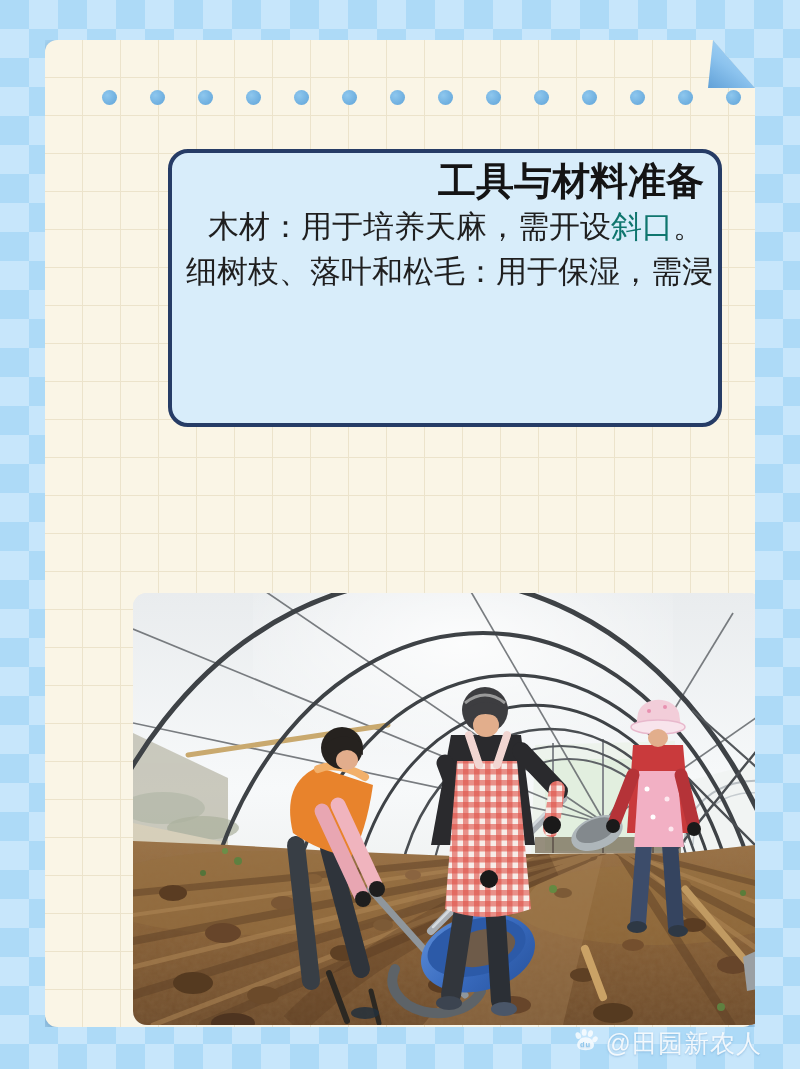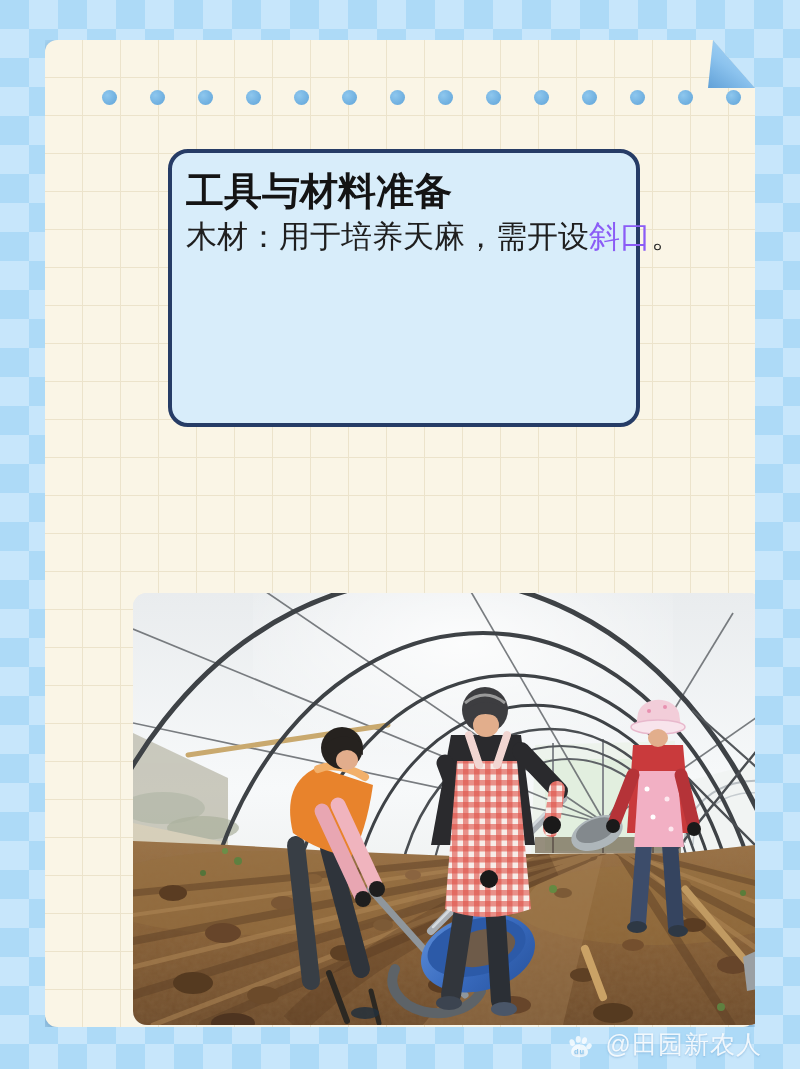--- a/index.html
+++ b/index.html
@@ -26,35 +26,36 @@
   .fold{
     position:absolute;left:708px;top:40px;width:47px;height:50px;
     clip-path:polygon(5px 0,47px 48px,0 48px);
     background:linear-gradient(215deg,#b5ddf8 0%,#8cc3ee 55%,#5f9fd6 100%);
     filter:drop-shadow(0 3px 2px rgba(60,100,140,.45));
   }
   .holes{position:absolute;left:57px;top:50px;display:flex;gap:33px;}
   .hole{width:15px;height:15px;border-radius:50%;
     background:radial-gradient(circle at 35% 35%,#8ec7ee,#5fa3d8);}
   .info-box{
-    position:absolute;left:123px;top:109px;width:472px;height:278px;box-sizing:border-box;
+    position:absolute;left:123px;top:109px;width:554px;height:278px;box-sizing:border-box;
     background:#d8edfa;border:4px solid #263c66;border-radius:20px;
-    padding:16px 14px 2px;
+    padding:6px 14px 2px;
+    text-align:right;
   }
   .info-title{font-size:38px;font-weight:700;line-height:45px;color:#141414;white-space:nowrap;}
   .info-line{font-size:31px;font-weight:500;line-height:45px;color:#1f1f1f;white-space:nowrap;}
-  .info-line .red{color:#8b5cf6;}
+  .info-line .red{color:#0f766e;}
   .photo{
     position:absolute;left:88px;top:553px;width:630px;height:432px;
     border-radius:14px;overflow:hidden;background:#e9ebec;
   }
   .photo svg{display:block;}
   .watermark{
     position:absolute;right:38px;top:1027px;height:34px;
-    display:flex;align-items:flex-end;gap:13px;
+    display:flex;align-items:flex-start;gap:7px;
     color:rgba(255,255,255,.85);font-size:25px;font-weight:500;letter-spacing:1px;
     text-shadow:0 1px 2px rgba(110,160,205,.55);
   }
   .watermark svg{display:block;opacity:.88;}
 </style>
 </head>
 <body>
 
 <div class="canvas">
 
@@ -72,20 +73,21 @@
         <span class="hole"></span>
         <span class="hole"></span>
         <span class="hole"></span>
         <span class="hole"></span>
         <span class="hole"></span>
       </div>
 
     <div class="info-box">
       <div class="info-title">工具与材料准备</div>
       <div class="info-line"><span>木材：用于培养天麻，需开设</span><span class="red">斜口</span><span>。</span></div>
+      <div class="info-line"><span>细树枝、落叶和松毛：用于保湿，需浸</span></div>
     </div>
 
     <div class="photo">
       <svg width="630" height="432" viewBox="0 0 630 432" xmlns="http://www.w3.org/2000/svg">
         <defs>
           <linearGradient id="cover" x1="0" y1="0" x2="0" y2="1">
             <stop offset="0" stop-color="#e9ecee"></stop>
             <stop offset="0.45" stop-color="#f7f9fa"></stop>
             <stop offset="1" stop-color="#e3e6e4"></stop>
           </linearGradient>

